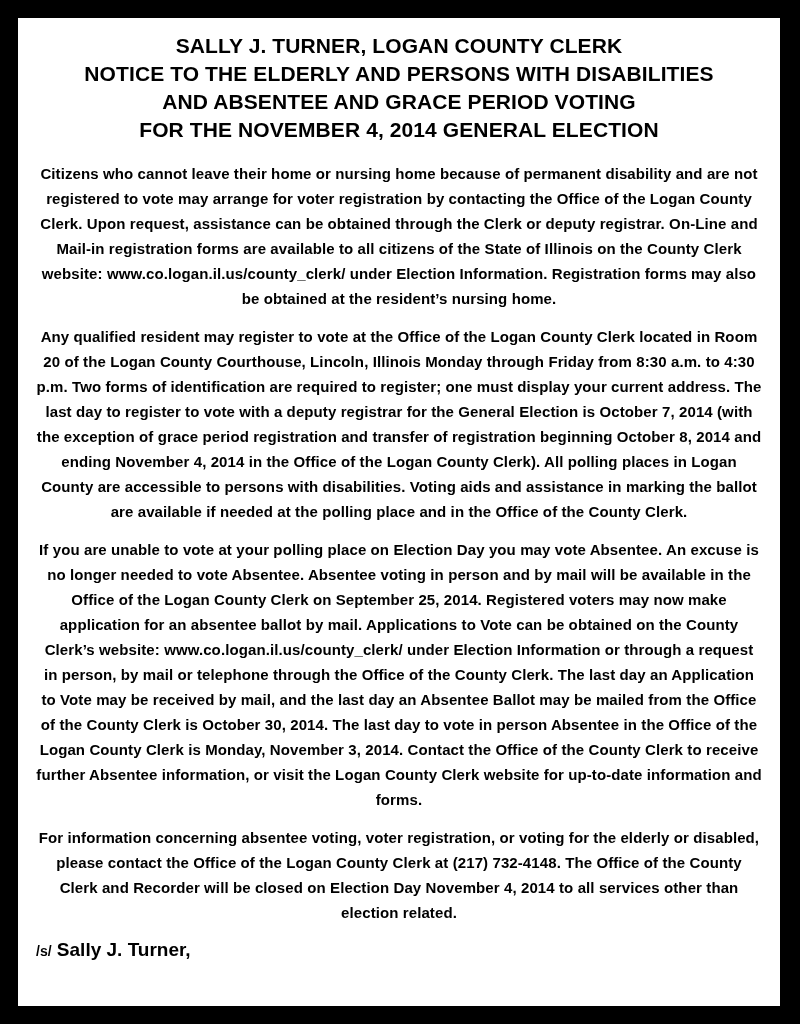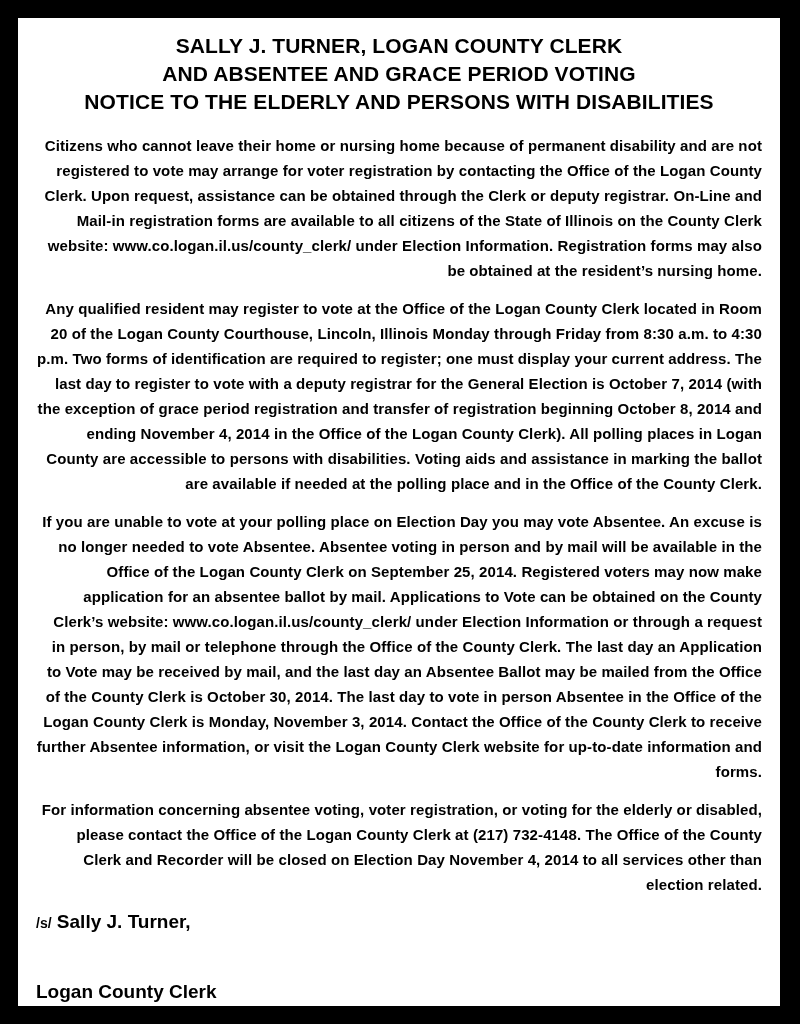--- a/index.html
+++ b/index.html
@@ -33,21 +33,21 @@
     font-weight: bold;
     font-size: 21px;
     line-height: 28px;
     letter-spacing: 0.1px;
     margin-bottom: 17px;
   }
   .body-text .para {
     font-size: 15px;
     font-weight: bold;
     line-height: 25px;
-    text-align: right;
+    text-align: center;
     margin-bottom: 13px;
     letter-spacing: 0.1px;
   }
   .signature {
     text-align: left;
     margin-top: 9px;
     font-weight: bold;
     line-height: 24px;
   }
   .sig-name-line { font-size: 19px; }
@@ -55,22 +55,23 @@
   .sig-role-line { font-size: 19px; margin-top: 45px; }
 </style>
 </head>
 <body>
 
 <div class="page">
   <div class="sheet">
 
     <div class="title">
       <div>SALLY J. TURNER, LOGAN COUNTY CLERK</div>
+      <div>NOTICE TO THE ELDERLY AND PERSONS WITH DISABILITIES</div>
       <div>AND ABSENTEE AND GRACE PERIOD VOTING</div>
-      <div>NOTICE TO THE ELDERLY AND PERSONS WITH DISABILITIES</div>
+      <div>FOR THE NOVEMBER 4, 2014 GENERAL ELECTION</div>
     </div>
 
     <div class="body-text">
       <p class="para">Citizens who cannot leave their home or nursing home because of permanent disability and are not registered to vote may arrange for voter registration by contacting the Office of the Logan County Clerk.  Upon request, assistance can be obtained through the Clerk or deputy registrar. On-Line and Mail-in registration forms are available to all citizens of the State of Illinois on the County Clerk website: www.co.logan.il.us/county_clerk/ under Election Information. Registration forms may also be obtained at the resident’s nursing home.</p>
       <p class="para">Any qualified resident may register to vote at the Office of the Logan County Clerk located in Room 20 of the Logan County Courthouse, Lincoln, Illinois Monday through Friday from 8:30 a.m. to 4:30 p.m.  Two forms of identification are required to register; one must display your current address. The last day to register to vote with a deputy registrar for the General Election is October 7, 2014 (with the exception of grace period registration and transfer of registration beginning October 8, 2014 and ending November 4, 2014 in the Office of the Logan County Clerk). All polling places in Logan County are accessible to persons with disabilities. Voting aids and assistance in marking the ballot are available if needed at the polling place and in the Office of the County Clerk.</p>
       <p class="para">If you are unable to vote at your polling place on Election Day you may vote Absentee.  An excuse is no longer needed to vote Absentee.  Absentee voting in person and by mail will be available in the Office of the Logan County Clerk on September 25, 2014.  Registered voters may now make application for an absentee ballot by mail.  Applications to Vote can be obtained on the County Clerk’s website: www.co.logan.il.us/county_clerk/ under Election Information or through a request in person, by mail or telephone through the Office of the County Clerk.  The last day an Application to Vote may be received by mail, and the last day an Absentee Ballot may be mailed from the Office of the County Clerk is October 30, 2014. The last day to vote in person Absentee in the Office of the Logan County Clerk is Monday, November 3, 2014.  Contact the Office of the County Clerk to receive further Absentee information, or visit the Logan County Clerk website for up-to-date information and forms.</p>
       <p class="para">For information concerning absentee voting, voter registration, or voting for the elderly or disabled, please contact the Office of the Logan County Clerk at (217) 732-4148. The Office of the County Clerk and Recorder will be closed on Election Day November 4, 2014 to all services other than election related.</p>
     </div>
 
     <div class="signature">

